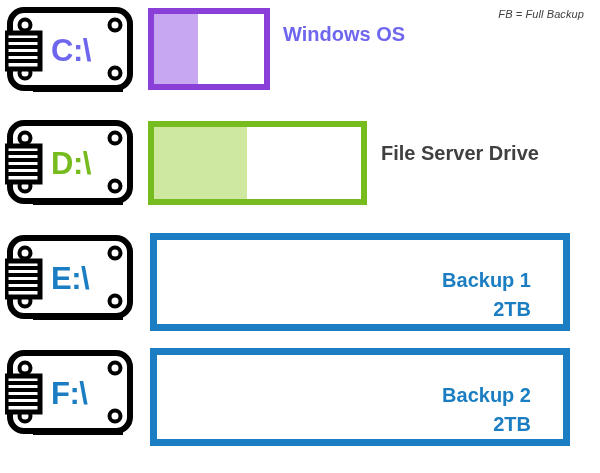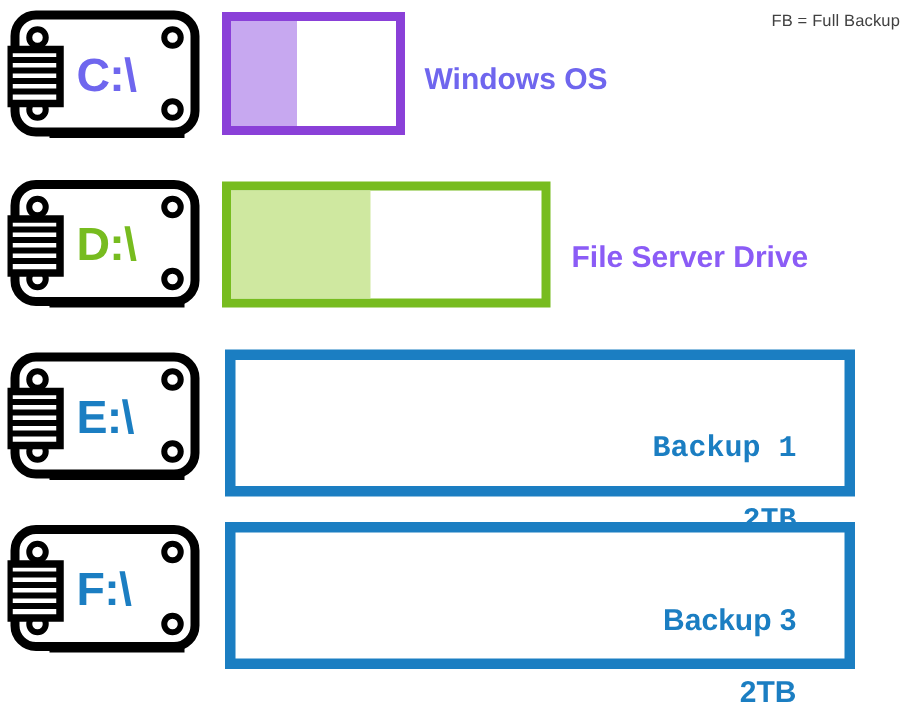--- a/index.html
+++ b/index.html
@@ -8,25 +8,26 @@
     background:#ffffff;
     font-family:"Liberation Sans", sans-serif;
     overflow:hidden;
     position:relative;
   }
   #canvas{position:absolute;left:0;top:0;width:600px;height:473px;}
 
   
   .legend{
     position:absolute;
-    right:0; top:8px;
+    right:16px; top:8px;
     font-size:11px;
     color:#404040;
     letter-spacing:0.1px;
     white-space:nowrap;
+    font-style:italic;
   }
 
   
   .row{position:absolute;left:0;width:600px;}
   .row-c{top:2px;height:100px;}
   .row-d{top:115px;height:100px;}
   .row-e{top:230px;height:105px;}
   .row-f{top:345px;height:105px;}
 
   
@@ -70,37 +71,37 @@
 
   
   .side-label{
     position:absolute;
     font-weight:bold;
     font-size:20px;
     line-height:1.45;
     white-space:nowrap;
   }
   .label-c{left:283px; top:18px; color:#6F66EE;}
-  .label-d{left:381px; top:24px; color:#8b5cf6;}
+  .label-d{left:381px; top:24px; color:#404040;}
 
   
   .inside-label{
     position:absolute;
     right:32px;
     font-weight:bold;
     font-size:20px;
     line-height:1.45;
     text-align:right;
     color:#1b7ec2;
     white-space:nowrap;
   }
-  .label-e{top:26px;font-family:Liberation Mono, monospace;}
+  .label-e{top:26px;}
   .label-f{top:26px;}
 
-  .lbl-line{display:block;margin-top:19px;}
+  .lbl-line{display:block;}
 </style>
 </head>
 <body>
 
 <div id="canvas">
 
   <div class="legend">FB = Full Backup</div>
 
   <div class="row row-c">
 
@@ -199,19 +200,19 @@
         <line x1="3" y1="41" x2="33" y2="41" stroke="#000000" stroke-width="4"></line>
         <line x1="3" y1="48" x2="33" y2="48" stroke="#000000" stroke-width="4"></line>
         <line x1="3" y1="55" x2="33" y2="55" stroke="#000000" stroke-width="4"></line>
         <line x1="28" y1="83" x2="118" y2="83" stroke="#000000" stroke-width="6"></line>
       </svg>
       <div class="drive-letter" style="color:#1b7ec2;">F:\</div>
     </div>
 
     <div class="bar bar-f" style="border-color: rgb(27, 126, 194);">
       <div class="inside-label label-f">
-        <span class="lbl-line">Backup 3</span>
+        <span class="lbl-line">Backup 2</span>
         <span class="lbl-line">2TB</span>
       </div>
     </div>
   </div>
 
 </div>
 
 </body></html>

